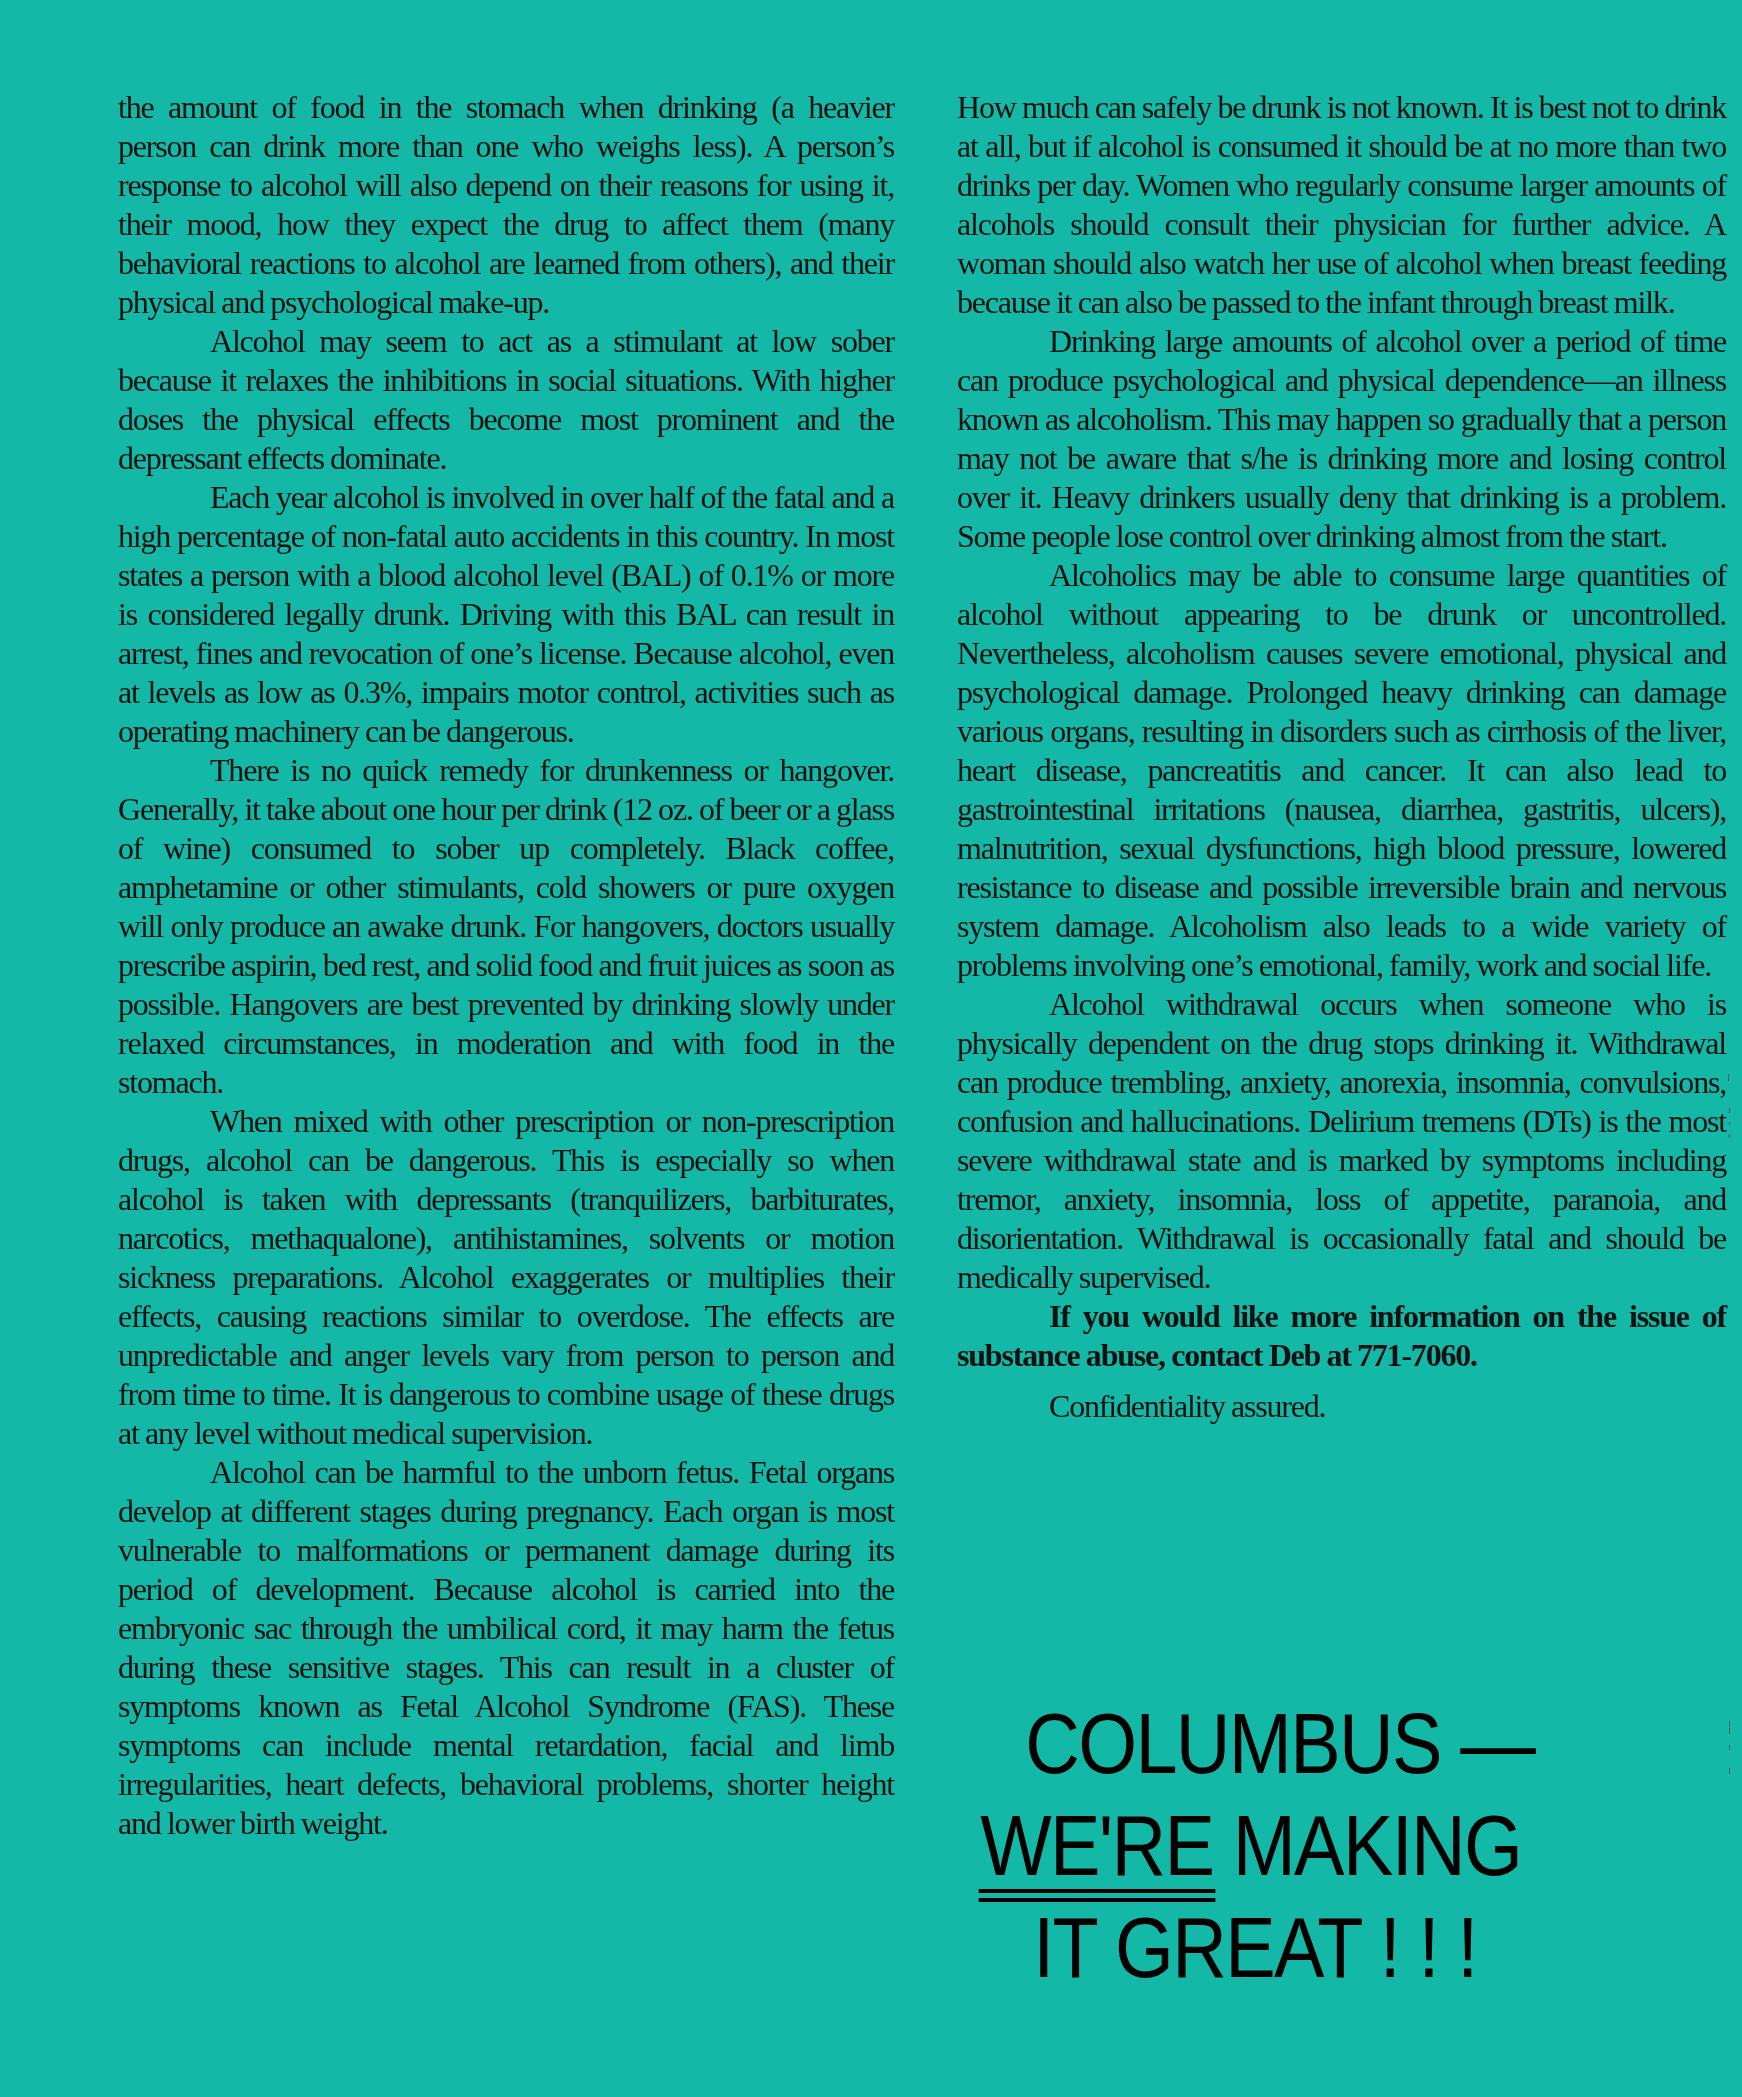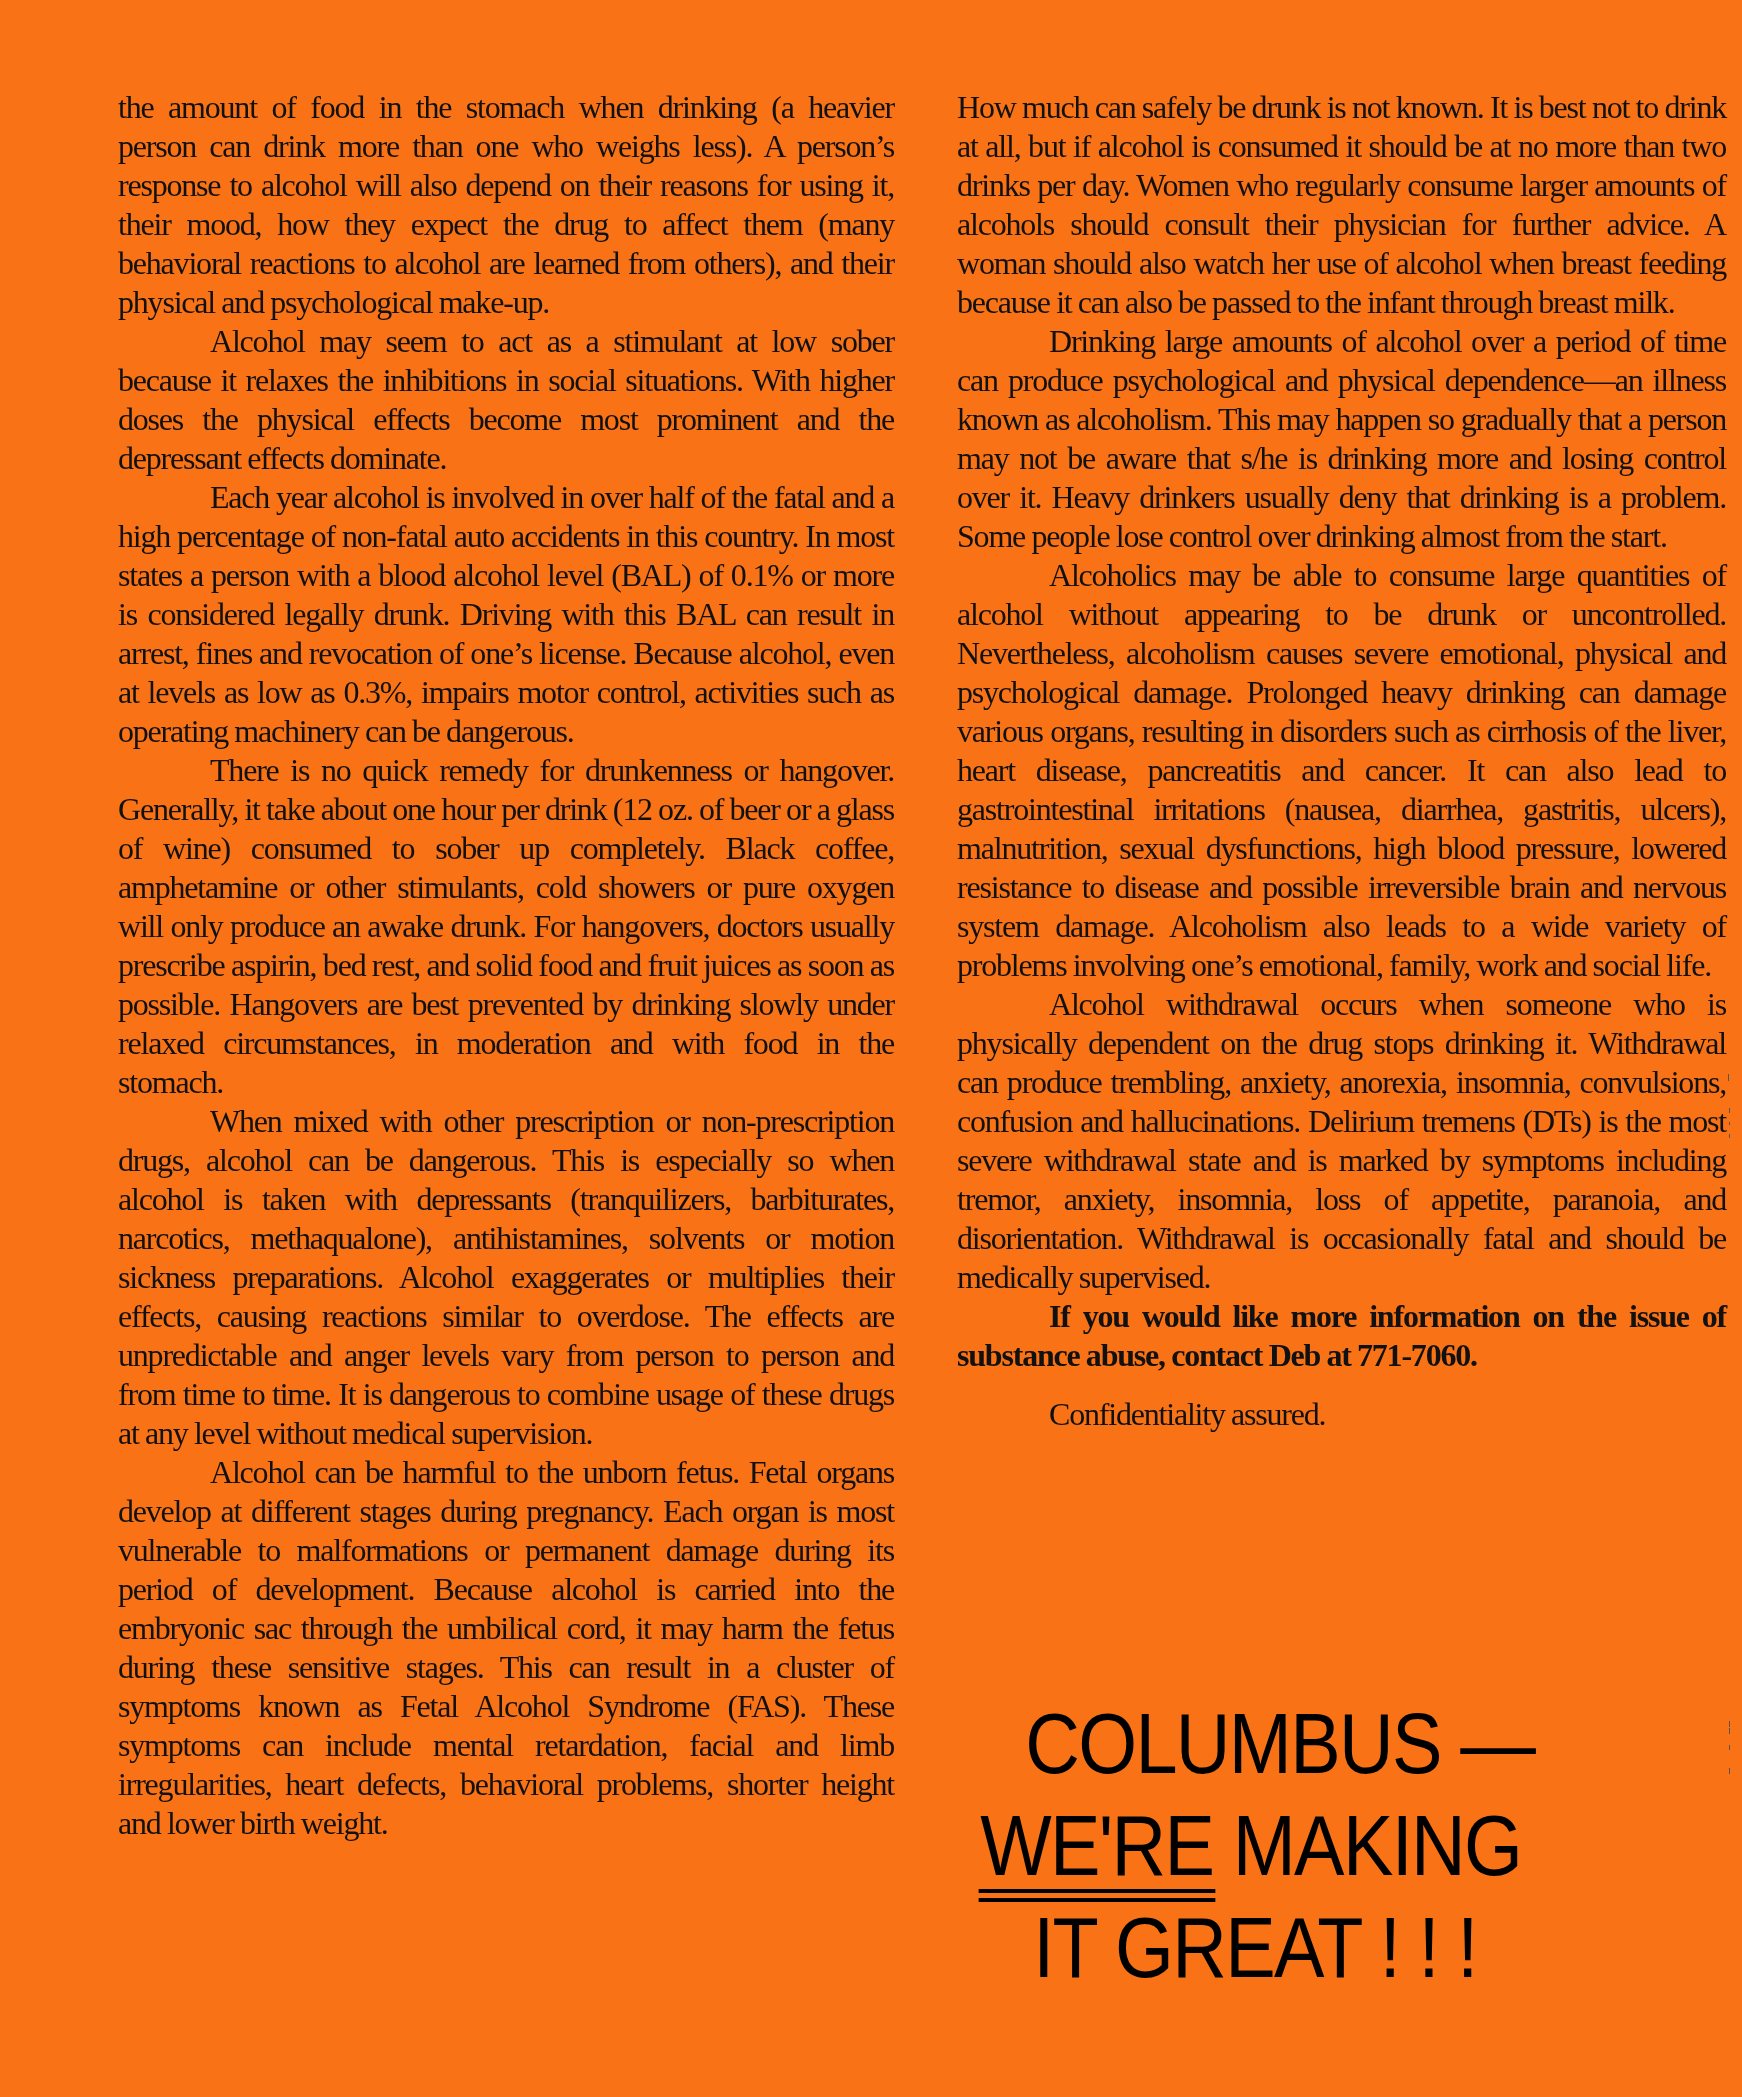--- a/index.html
+++ b/index.html
@@ -1,17 +1,17 @@
 <!DOCTYPE html>
 <html style="font-size:7.7px"><head>
 <meta charset="utf-8">
 <style>
   html, body { margin: 0; padding: 0; background: #ffffff; }
   body { width: 1742px; height: 2097px; position: relative; overflow: hidden; }
-  .page { position: absolute; left: 0; top: 0; width: 1742px; height: 2097px; background: #f97316; color: #0a0a0a; }
+  .page { position: absolute; left: 0; top: 0; width: 1742px; height: 2097px; background: #14b8a6; color: #0a0a0a; }
   .col {
     position: absolute;
     top: 88px;
     font-family: "Liberation Serif", "DejaVu Serif", serif;
     font-size: 32px;
     line-height: 39px;
     text-align: justify;
     letter-spacing: -1.2px;
     word-spacing: -0.5px;
     color: #111;
@@ -71,21 +71,21 @@
     <p class="indent">When mixed with other prescription or non-prescription drugs, alcohol can be dangerous. This is especially so when alcohol is taken with depressants (tranquilizers, barbiturates, narcotics, methaqualone), antihistamines, solvents or motion sickness preparations. Alcohol exaggerates or multiplies their effects, causing reactions similar to overdose. The effects are unpredictable and anger levels vary from person to person and from time to time. It is dangerous to combine usage of these drugs at any level without medical supervision.</p>
     <p class="indent">Alcohol can be harmful to the unborn fetus. Fetal organs develop at different stages during pregnancy. Each organ is most vulnerable to malformations or permanent damage during its period of development. Because alcohol is carried into the embryonic sac through the umbilical cord, it may harm the fetus during these sensitive stages. This can result in a cluster of symptoms known as Fetal Alcohol Syndrome (FAS). These symptoms can include mental retardation, facial and limb irregularities, heart defects, behavioral problems, shorter height and lower birth weight.</p>
   </div>
 
   <div class="col col-right">
     <p class="cont">How much can safely be drunk is not known. It is best not to drink at all, but if alcohol is consumed it should be at no more than two drinks per day. Women who regularly consume larger amounts of alcohols should consult their physician for further advice. A woman should also watch her use of alcohol when breast feeding because it can also be passed to the infant through breast milk.</p>
     <p class="indent">Drinking large amounts of alcohol over a period of time can produce psychological and physical dependence—an illness known as alcoholism. This may happen so gradually that a person may not be aware that s/he is drinking more and losing control over it. Heavy drinkers usually deny that drinking is a problem. Some people lose control over drinking almost from the start.</p>
     <p class="indent">Alcoholics may be able to consume large quantities of alcohol without appearing to be drunk or uncontrolled. Nevertheless, alcoholism causes severe emotional, physical and psychological damage. Prolonged heavy drinking can damage various organs, resulting in disorders such as cirrhosis of the liver, heart disease, pancreatitis and cancer. It can also lead to gastrointestinal irritations (nausea, diarrhea, gastritis, ulcers), malnutrition, sexual dysfunctions, high blood pressure, lowered resistance to disease and possible irreversible brain and nervous system damage. Alcoholism also leads to a wide variety of problems involving one’s emotional, family, work and social life.</p>
     <p class="indent">Alcohol withdrawal occurs when someone who is physically dependent on the drug stops drinking it. Withdrawal can produce trembling, anxiety, anorexia, insomnia, convulsions, confusion and hallucinations. Delirium tremens (DTs) is the most severe withdrawal state and is marked by symptoms including tremor, anxiety, insomnia, loss of appetite, paranoia, and disorientation. Withdrawal is occasionally fatal and should be medically supervised.</p>
     <p class="indent last-left">If you would like more information on the issue of substance abuse, contact Deb at 771-7060.</p>
-    <p class="indent" style="margin-top:20px;">Confidentiality assured.</p>
+    <p class="indent" style="margin-top:12px;">Confidentiality assured.</p>
   </div>
 
   <div class="slogan">
     <span class="line l1">COLUMBUS —</span>
     <span class="line l2"><span class="ul-word">WE'RE</span><span> MAKING</span></span>
     <span class="line l3">IT GREAT ! ! !</span>
   </div>
 
   <div class="margin-mark" style="left:1728px; top:1074px; height:6.8px;"></div>
   <div class="margin-mark" style="left:1729px; top:1108px; height:4.8px;"></div>

